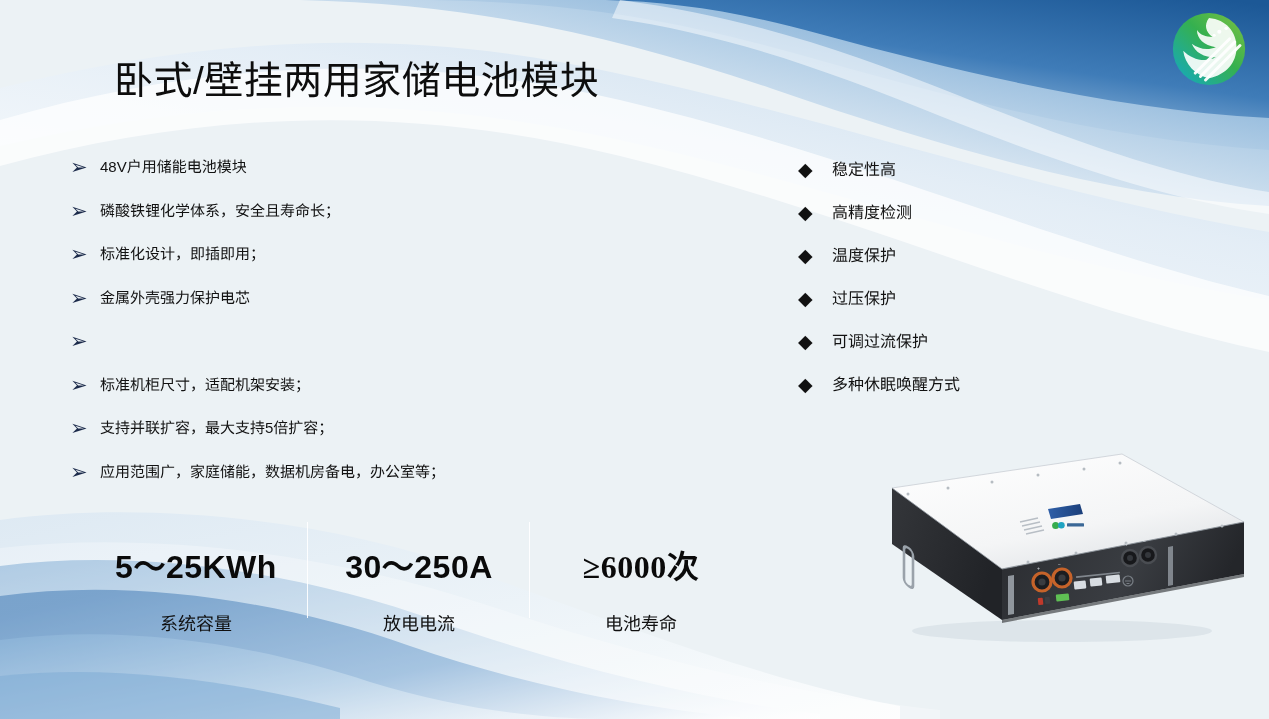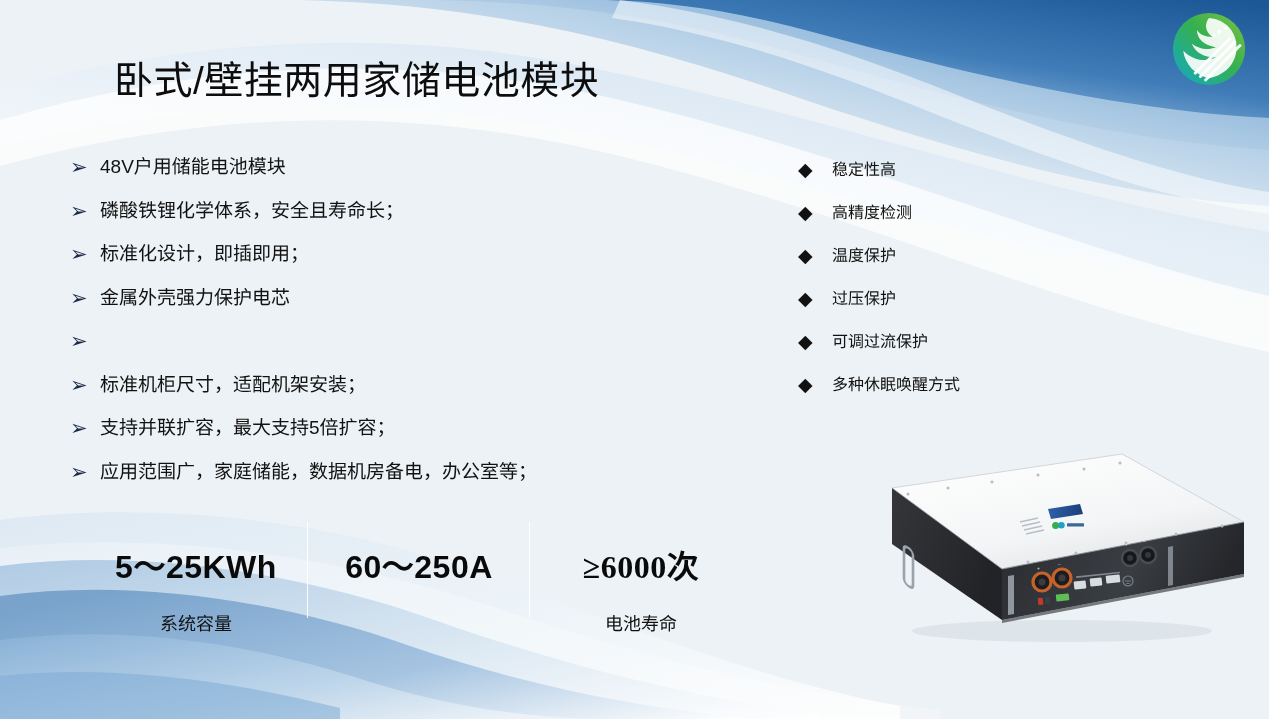--- a/index.html
+++ b/index.html
@@ -81,21 +81,21 @@
   .marker-diamond {
     flex: 0 0 auto;
     width: 34px;
     font-size: 19px;
     line-height: 30px;
     color: #111111;
     text-align: left;
   }
   .bullet-text {
     flex: 1 1 auto;
-    font-size: 19px;
+    font-size: 15px;
     line-height: 30px;
     color: #121212;
     white-space: nowrap;
   }
   .col-right .bullet-text { font-size: 16px; }
 
   
   .stats {
     position: absolute;
     left: 85px;
@@ -307,21 +307,22 @@
 
   <div class="stats">
     <div class="divider divider-0"></div>
     <div class="divider divider-1"></div>
 
     <div class="stat stat-0">
       <div class="stat-value">5～25KWh</div>
       <div class="stat-label">系统容量</div>
     </div>
     <div class="stat stat-1">
-      <div class="stat-value">60～250A</div>
+      <div class="stat-value">30～250A</div>
+      <div class="stat-label">放电电流</div>
     </div>
     <div class="stat stat-2">
       <div class="stat-value">≥6000次</div>
       <div class="stat-label">电池寿命</div>
     </div>
   </div>
 
   <svg class="product" viewBox="0 0 398 200" xmlns="http://www.w3.org/2000/svg">
     <defs>
       <linearGradient id="topFace" x1="0" y1="0" x2="0.6" y2="1">

